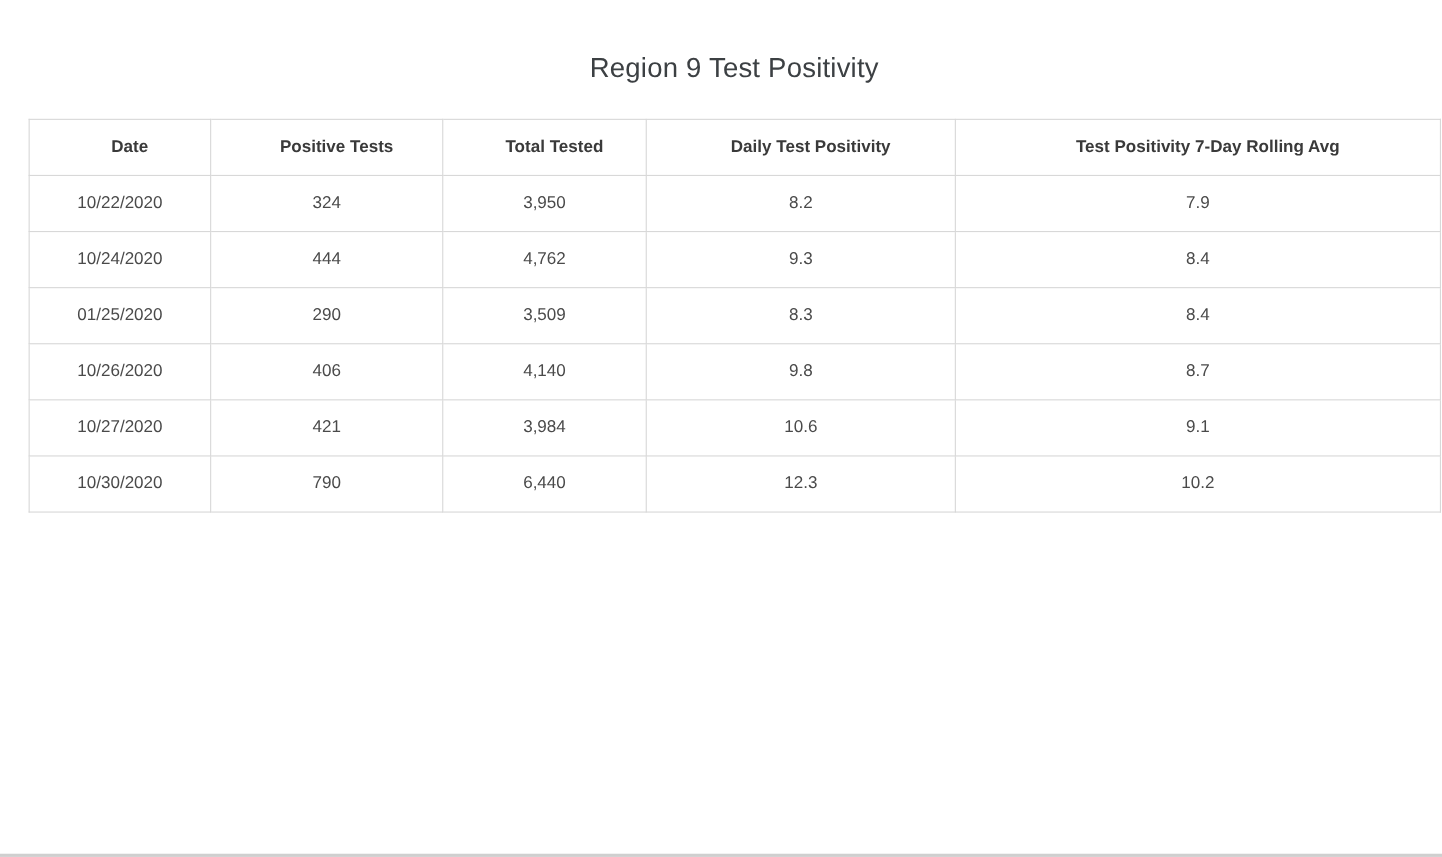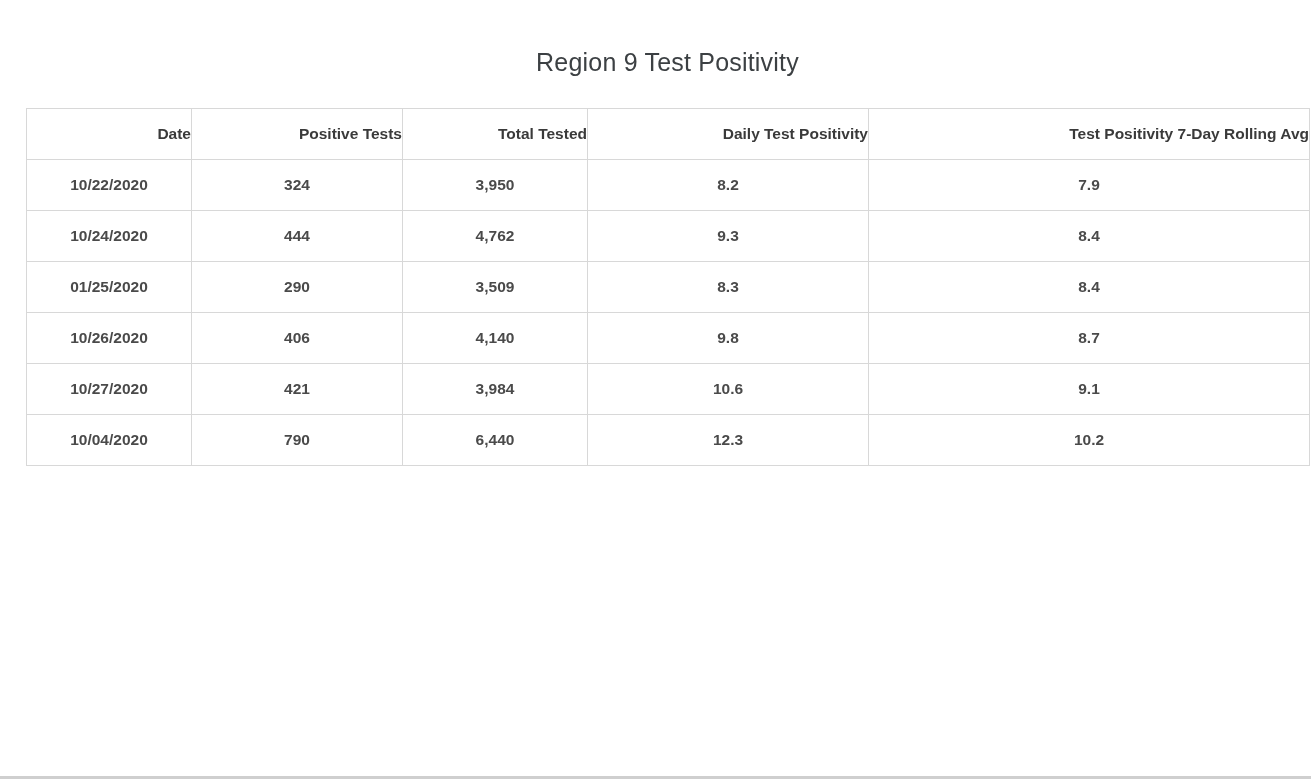--- a/index.html
+++ b/index.html
@@ -41,37 +41,37 @@
     width: 1283px;
     border-collapse: collapse;
     table-layout: fixed;
     border: 1px solid #d8d8d8;
   }
   table.data th, table.data td {
     border: 1px solid #d8d8d8;
     box-sizing: border-box;
   }
   table.data thead th {
-    text-align: right;
+    text-align: center;
     font-size: 15.5px;
     font-weight: bold;
     color: #3a3a3a;
     padding: 15px 0 15px 18px;
     height: 51px;
     vertical-align: middle;
     background: #ffffff;
   }
   table.data tbody td {
     text-align: center;
     font-size: 15.5px;
     color: #4a4a4a;
     height: 51px;
     padding: 0;
     vertical-align: middle;
-    font-weight: 700;
+    font-weight: 400;
   }
   
   col.c0 { width: 165px; }
   col.c1 { width: 211px; }
   col.c2 { width: 185px; }
   col.c3 { width: 281px; }
   col.c4 { width: 441px; }
   .bottom-shadow {
     position: absolute;
     left: 0;
@@ -137,21 +137,21 @@
             <td>8.7</td>
           </tr>
           <tr>
             <td>10/27/2020</td>
             <td>421</td>
             <td>3,984</td>
             <td>10.6</td>
             <td>9.1</td>
           </tr>
           <tr>
-            <td>10/04/2020</td>
+            <td>10/30/2020</td>
             <td>790</td>
             <td>6,440</td>
             <td>12.3</td>
             <td>10.2</td>
           </tr>
         </tbody>
       </table>
     </div>
 
   </div>

